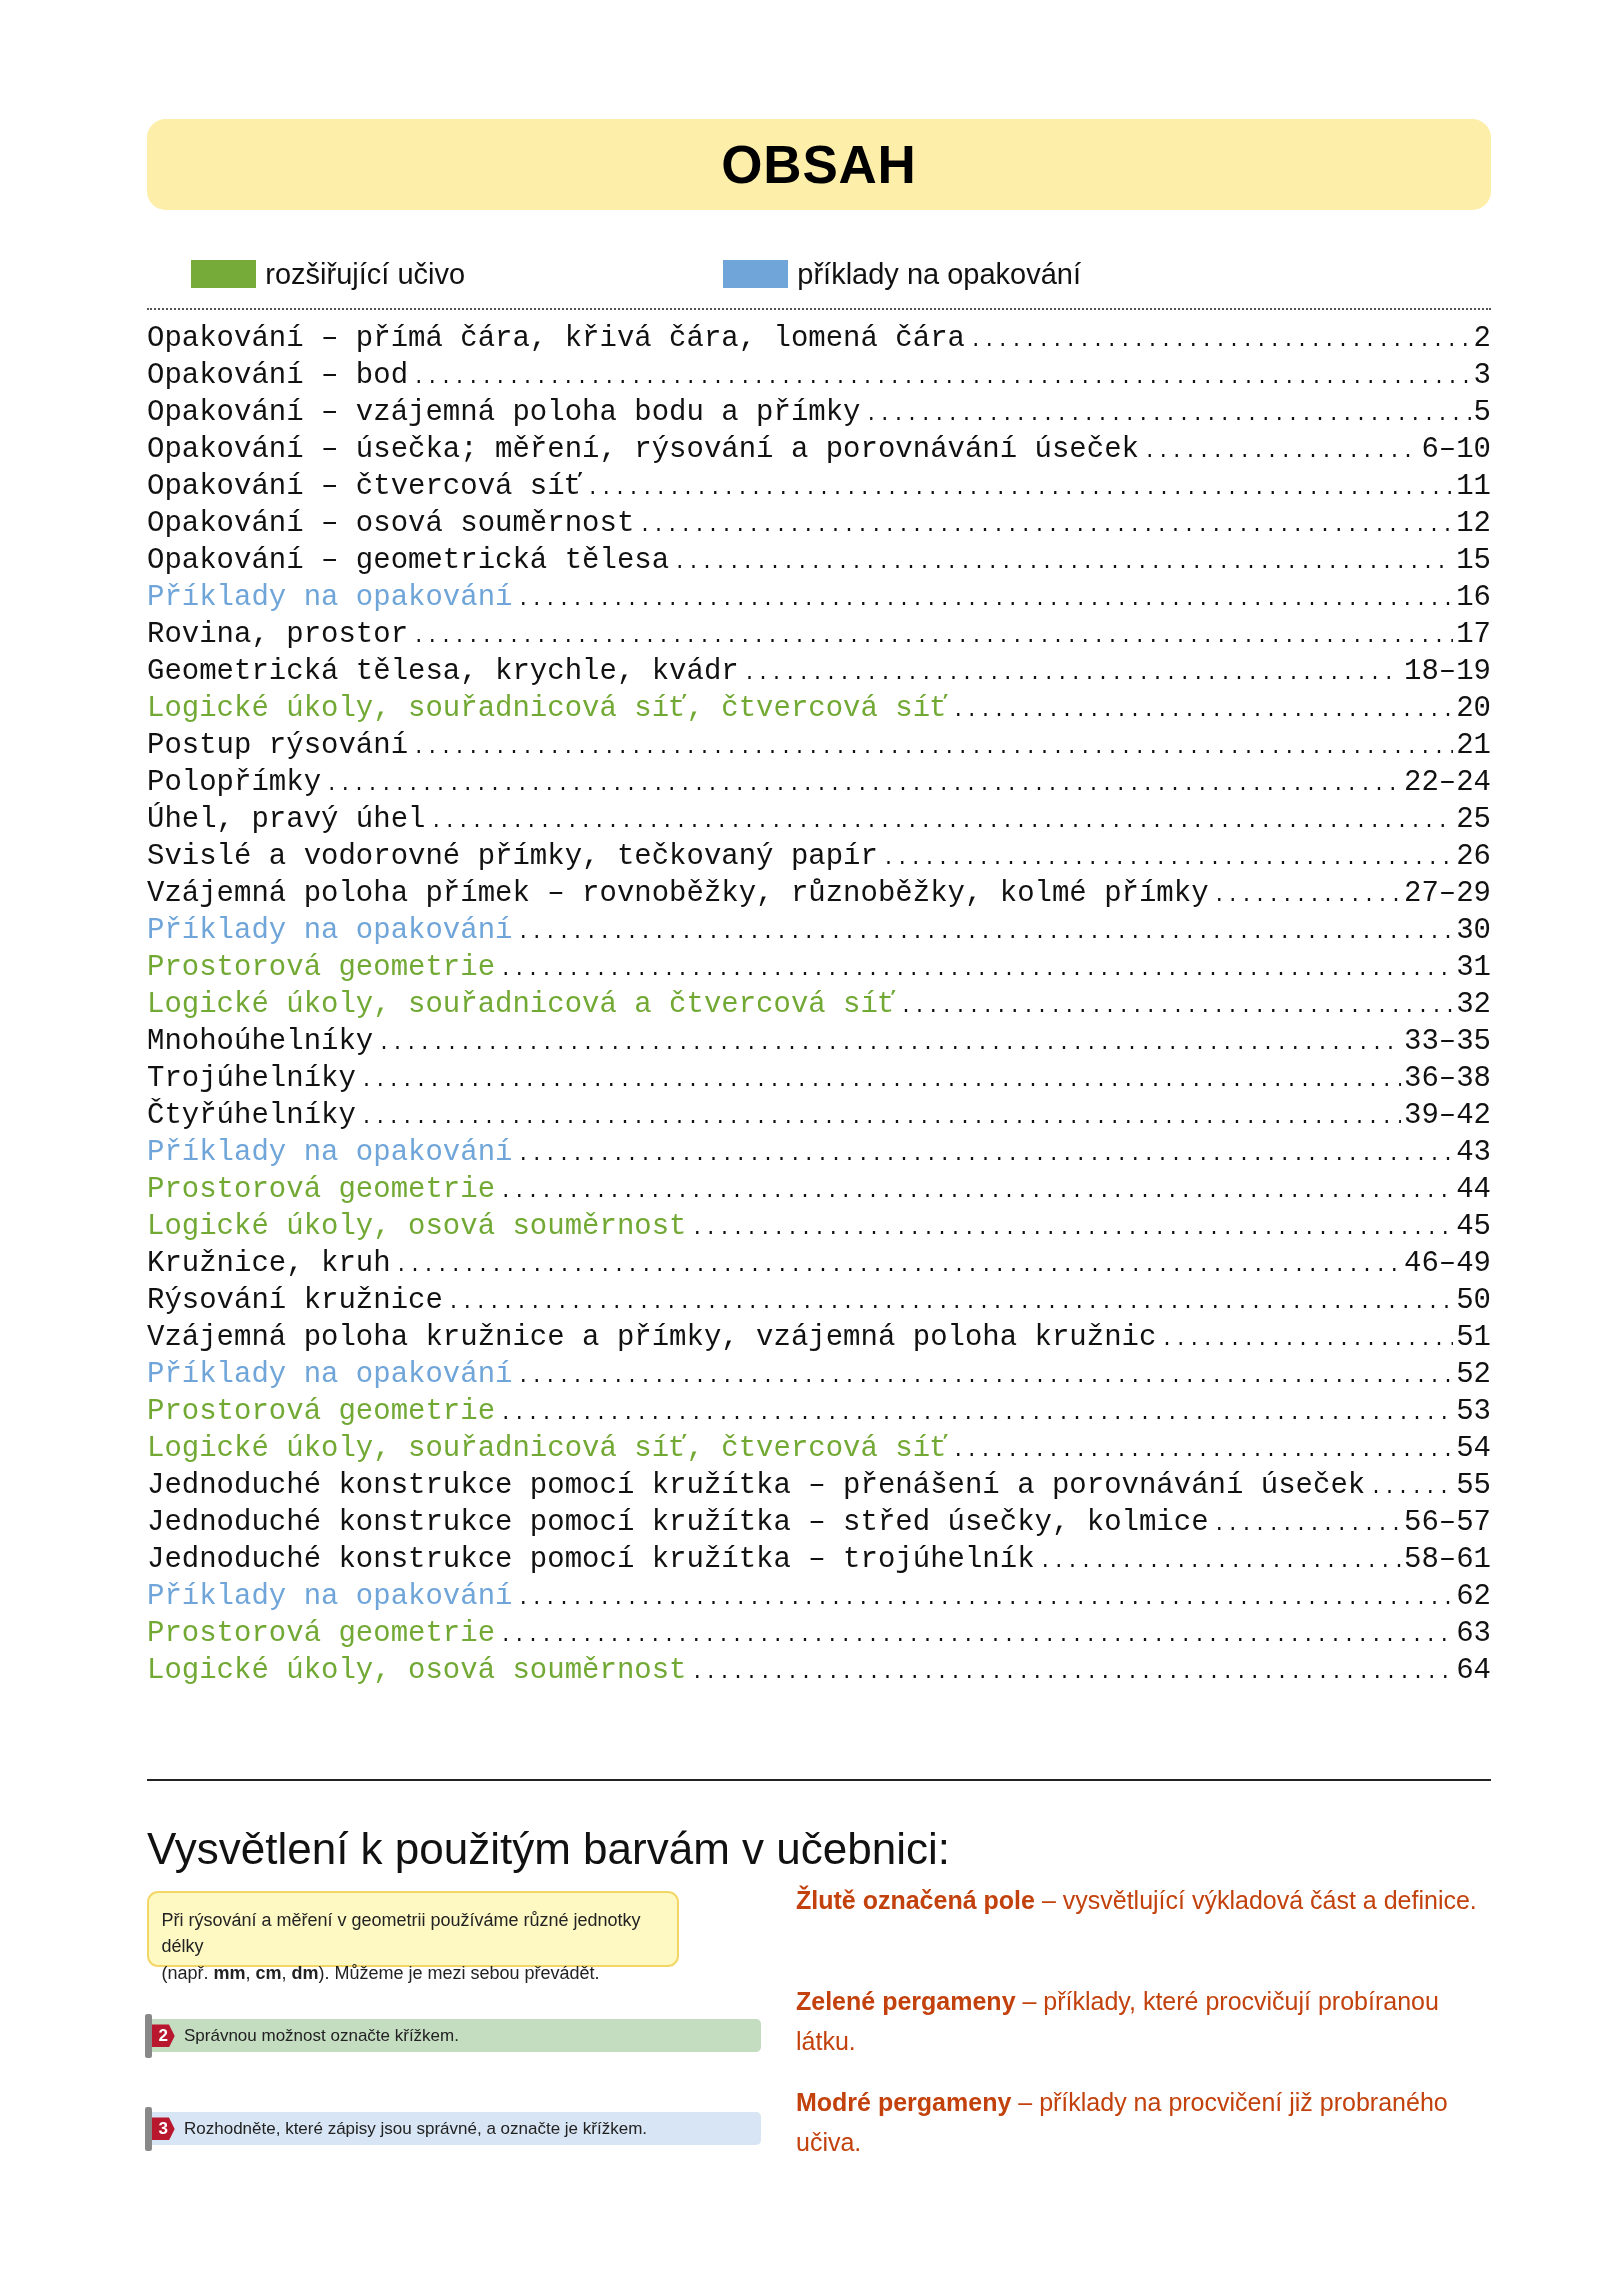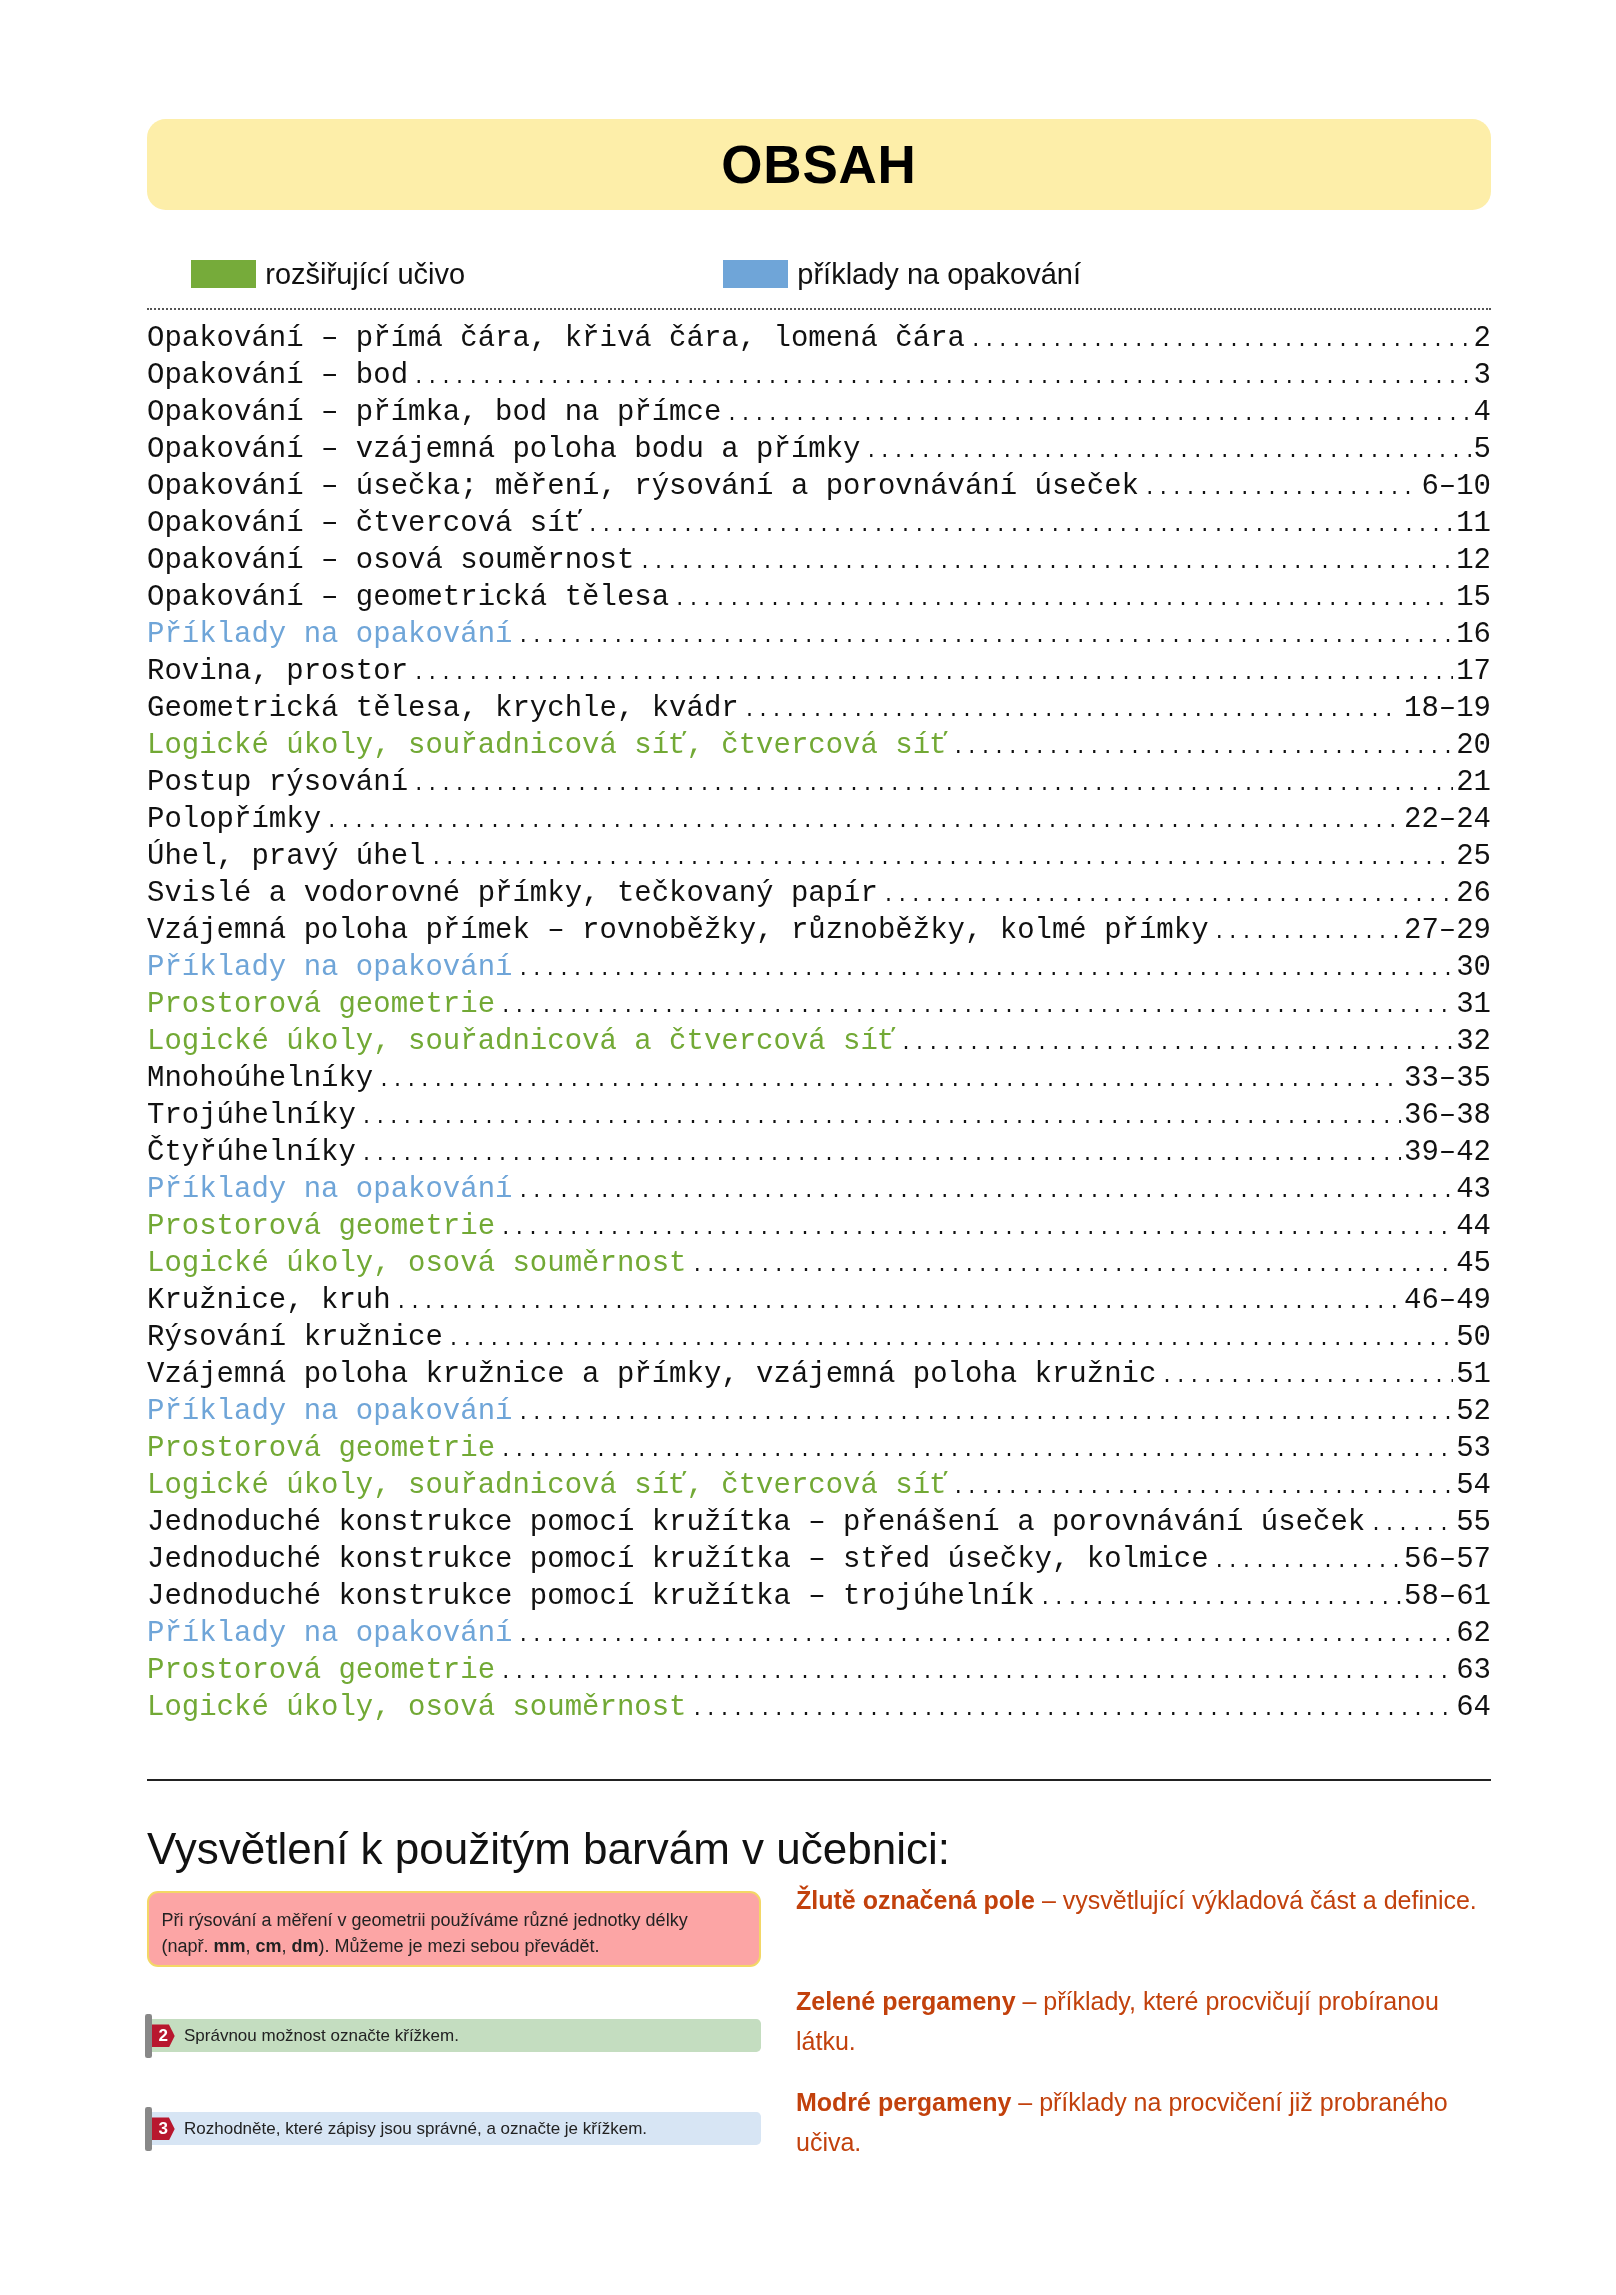--- a/index.html
+++ b/index.html
@@ -16,22 +16,22 @@
   .toc { position:absolute; top:320px; left:147px; width:1344px;font-family:Liberation Mono, monospace; }
   .toc-row { display:flex; align-items:baseline; height:37px; font-size:29px; line-height:37px; }
   .toc-title { white-space:nowrap; padding-right:4.7px; }
   .toc-dots { flex:1; overflow:hidden; white-space:nowrap; color:#111; font-size:20px; letter-spacing:1.6px; }
   .toc-dots::before { content:"....................................................................................................................................................................................................................................................................................................................................................................................."; }
   .toc-page { white-space:nowrap; padding-left:3.1px; color:#111; }
   .toc-row.green .toc-title { color:#72a935; }
   .toc-row.blue .toc-title { color:#6fa5d8; }
   .bottom-rule { position:absolute; top:1779px; left:147px; width:1344px; border-top:2.3px solid #222; }
   .expl-heading { position:absolute; top:1824px; left:147px; font-size:44px; color:#111; }
-  .sample-yellow { position:absolute; left:147px; top:1891px; width:614px; height:76px;
-                   background:#fca5a5; border:2.3px solid #f3d766; border-radius:11px; box-sizing:border-box;
+  .sample-yellow { position:absolute; left:147px; top:1891px; width:532px; height:76px;
+                   background:#fef9c3; border:2.3px solid #f3d766; border-radius:11px; box-sizing:border-box;
                    padding:14px 12.4px; font-size:18px; line-height:26.4px; color:#222; }
   .sample-yellow b { font-weight:bold; }
   .strip { position:absolute; left:147px; width:614px; height:33px; border-radius:0 4.7px 4.7px 0; }
   .strip .bar { position:absolute; left:-2.3px; top:-5.4px; width:7px; height:44px; background:#888; border-radius:2.3px; }
   .strip .badge { position:absolute; left:4.7px; top:5.4px; width:23px; height:23px; background:#b8172e; color:#fff;
                   font-weight:bold; font-size:17px; line-height:23px; text-align:center;
                   clip-path:polygon(0 0, 75% 0, 100% 50%, 75% 100%, 0 100%); }
   .strip .strip-text { position:absolute; left:37px; top:0; line-height:33px; font-size:17px; color:#222; white-space:nowrap; }
   .strip.green { top:2019px; background:#c4ddc0; }
   .strip.blue { top:2112px; background:#d7e5f4; }
@@ -63,25 +63,20 @@
       <span class="toc-title">Opakování – přímá čára, křivá čára, lomená čára</span>
       <span class="toc-dots"></span>
       <span class="toc-page">2</span>
     </div>
     <div class="toc-row normal">
       <span class="toc-title">Opakování – bod</span>
       <span class="toc-dots"></span>
       <span class="toc-page">3</span>
     </div>
     <div class="toc-row normal">
-      <span class="toc-title">Opakování – přímka, bod na přímce</span>
-      <span class="toc-dots"></span>
-      <span class="toc-page">4</span>
-    </div>
-    <div class="toc-row normal">
       <span class="toc-title">Opakování – vzájemná poloha bodu a přímky</span>
       <span class="toc-dots"></span>
       <span class="toc-page">5</span>
     </div>
     <div class="toc-row normal">
       <span class="toc-title">Opakování – úsečka; měření, rýsování a porovnávání úseček</span>
       <span class="toc-dots"></span>
       <span class="toc-page">6–10</span>
     </div>
     <div class="toc-row normal">

